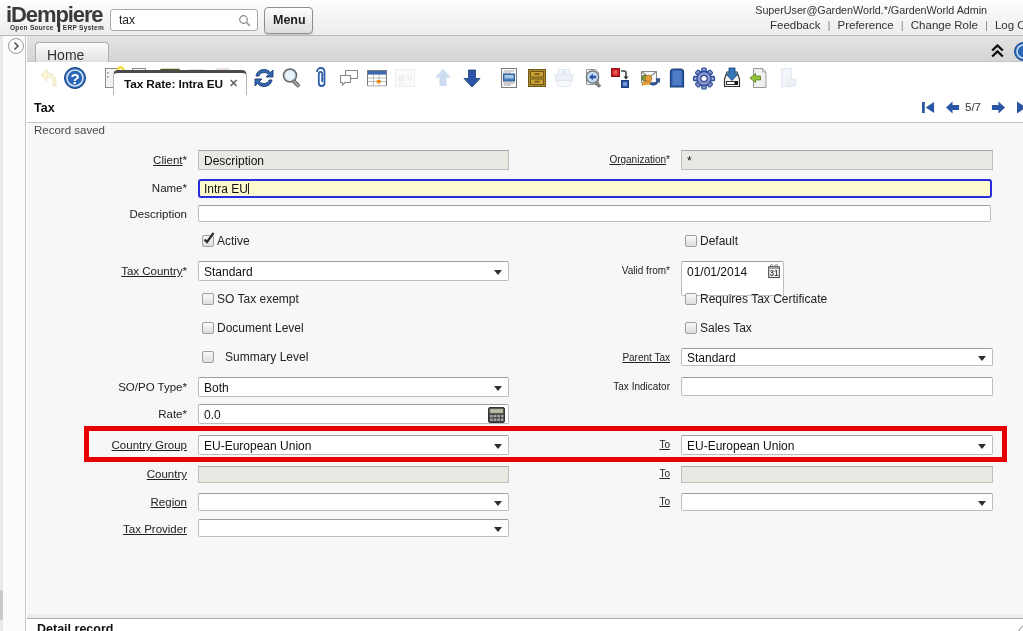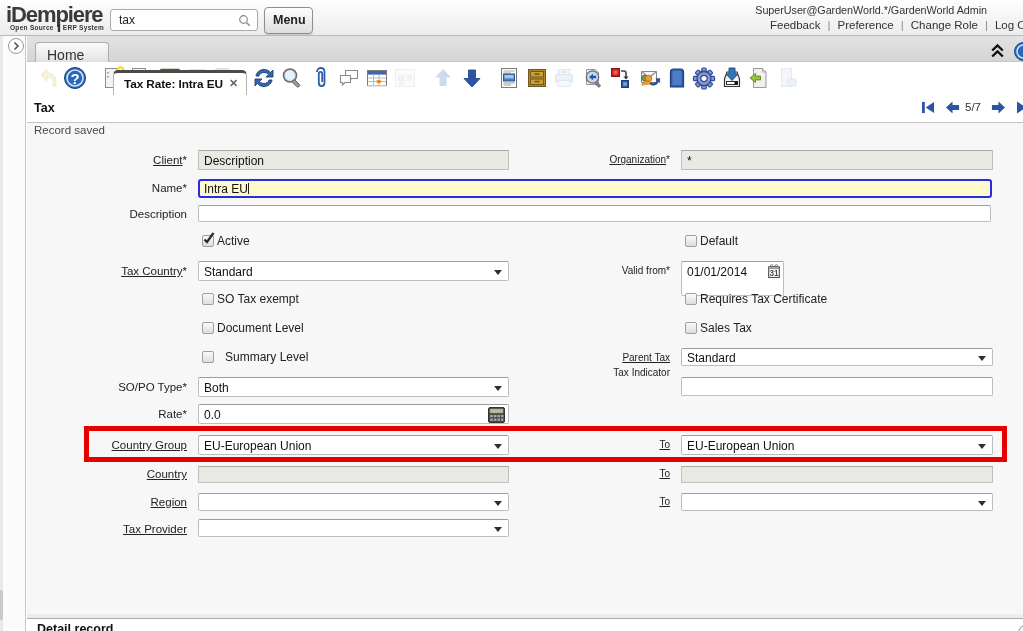--- a/index.html
+++ b/index.html
@@ -396,21 +396,21 @@
   <div class="fld wi" style="left:681px;top:348px;width:312px;height:18px">
       <div class="vtx" style="padding-top:2px">Standard</div>
       <div class="ddarr" style="top:7px"></div>
     </div>
 
   <div class="lb1" style="top:380px">SO/PO Type*</div>
   <div class="fld wi" style="left:198px;top:377px;width:311px;height:20px">
       <div class="vtx">Both</div>
       <div class="ddarr"></div>
     </div>
-  <div class="lb2" style="top:366px">Tax Indicator</div>
+  <div class="lb2" style="top:380px">Tax Indicator</div>
   <div class="fld wi" style="left:681px;top:377px;width:312px;height:19px"></div>
 
   <div class="lb1" style="top:407px">Rate*</div>
   <div class="fld wi" style="left:198px;top:404px;width:311px;height:20px">
       <div class="vtx" style="text-align:left;padding-right:24px">0.0</div>
     <svg style="position:absolute;right:3px;top:2px" width="17" height="16" viewBox="0 0 17 16">
         <rect x="0.5" y="0.5" width="16" height="15" rx="1.5" fill="#4a4a4a" stroke="#333"></rect>
         <rect x="2" y="2" width="13" height="4" rx="0.5" fill="#b9bfa2" stroke="#8c9278" stroke-width="0.5"></rect>
         <g fill="#a9a9a9">
           <rect x="2.2" y="8" width="2.6" height="2.2"></rect>

